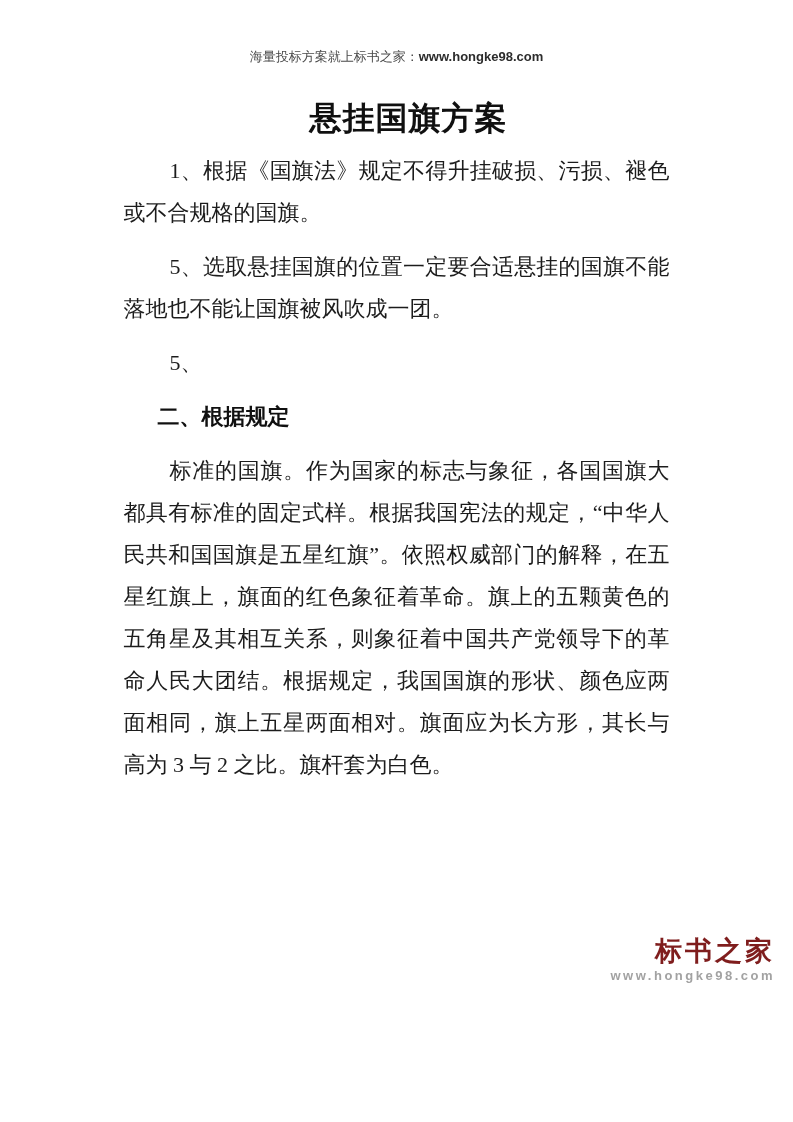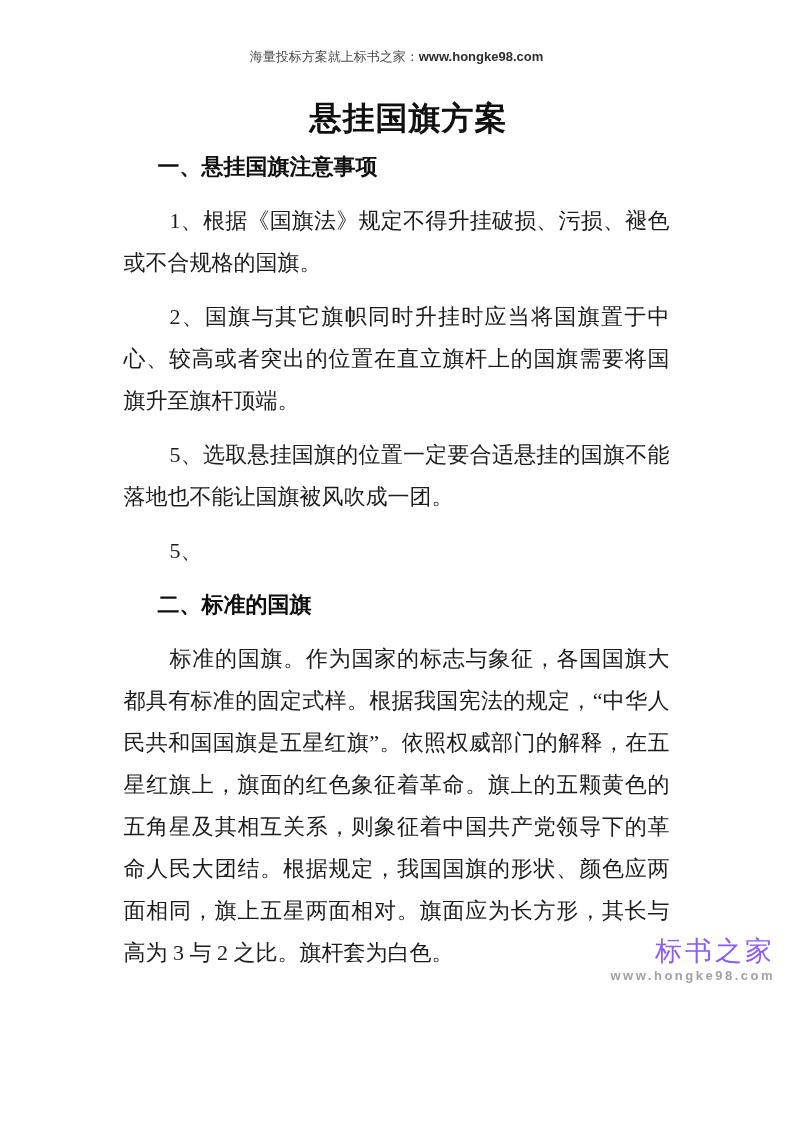--- a/index.html
+++ b/index.html
@@ -68,23 +68,23 @@
     position: absolute;
     right: 18px;
     bottom: 13px;
     text-align: right;
     font-family: "Liberation Sans", "DejaVu Sans", sans-serif;
     user-select: none;
   }
   .wm-logo {
     font-size: 27px;
     line-height: 30px;
-    font-weight: 400;
+    font-weight: 700;
     letter-spacing: 3px;
-    color: #8b5cf6;
+    color: #7f1d1d;
   }
   .wm-url {
     margin-top: 2px;
     font-size: 13px;
     line-height: 15px;
     font-weight: 600;
     letter-spacing: 2.5px;
     color: #a2a2a2;
   }
 </style>
@@ -94,32 +94,30 @@
 <div class="page">
 
   <div class="page-header">
     <span class="site-text">海量投标方案就上标书之家：</span><span class="site-url">www.hongke98.com</span>
   </div>
 
   <h1 class="doc-title">悬挂国旗方案</h1>
 
   <div class="doc-body">
 
-    <h2 class="section-heading">一、悬挂国旗注意事项</h2>
 
     <p class="para">1、根据《国旗法》规定不得升挂破损、污损、褪色或不合规格的国旗。</p>
 
-    <p class="para">2、国旗与其它旗帜同时升挂时应当将国旗置于中心、较高或者突出的位置在直立旗杆上的国旗需要将国旗升至旗杆顶端。</p>
 
     <p class="para">5、选取悬挂国旗的位置一定要合适悬挂的国旗不能落地也不能让国旗被风吹成一团。</p>
 
 
     <p class="para">5、</p>
 
-    <h2 class="section-heading">二、标准的国旗</h2>
+    <h2 class="section-heading">二、根据规定</h2>
 
     <p class="para">标准的国旗。作为国家的标志与象征，各国国旗大都具有标准的固定式样。根据我国宪法的规定，“中华人民共和国国旗是五星红旗”。依照权威部门的解释，在五星红旗上，旗面的红色象征着革命。旗上的五颗黄色的五角星及其相互关系，则象征着中国共产党领导下的革命人民大团结。根据规定，我国国旗的形状、颜色应两面相同，旗上五星两面相对。旗面应为长方形，其长与高为 3 与 2 之比。旗杆套为白色。</p>
 
   </div>
 
   <div class="watermark">
     <div class="wm-logo">标书之家</div>
     <div class="wm-url">www.hongke98.com</div>
   </div>
 

